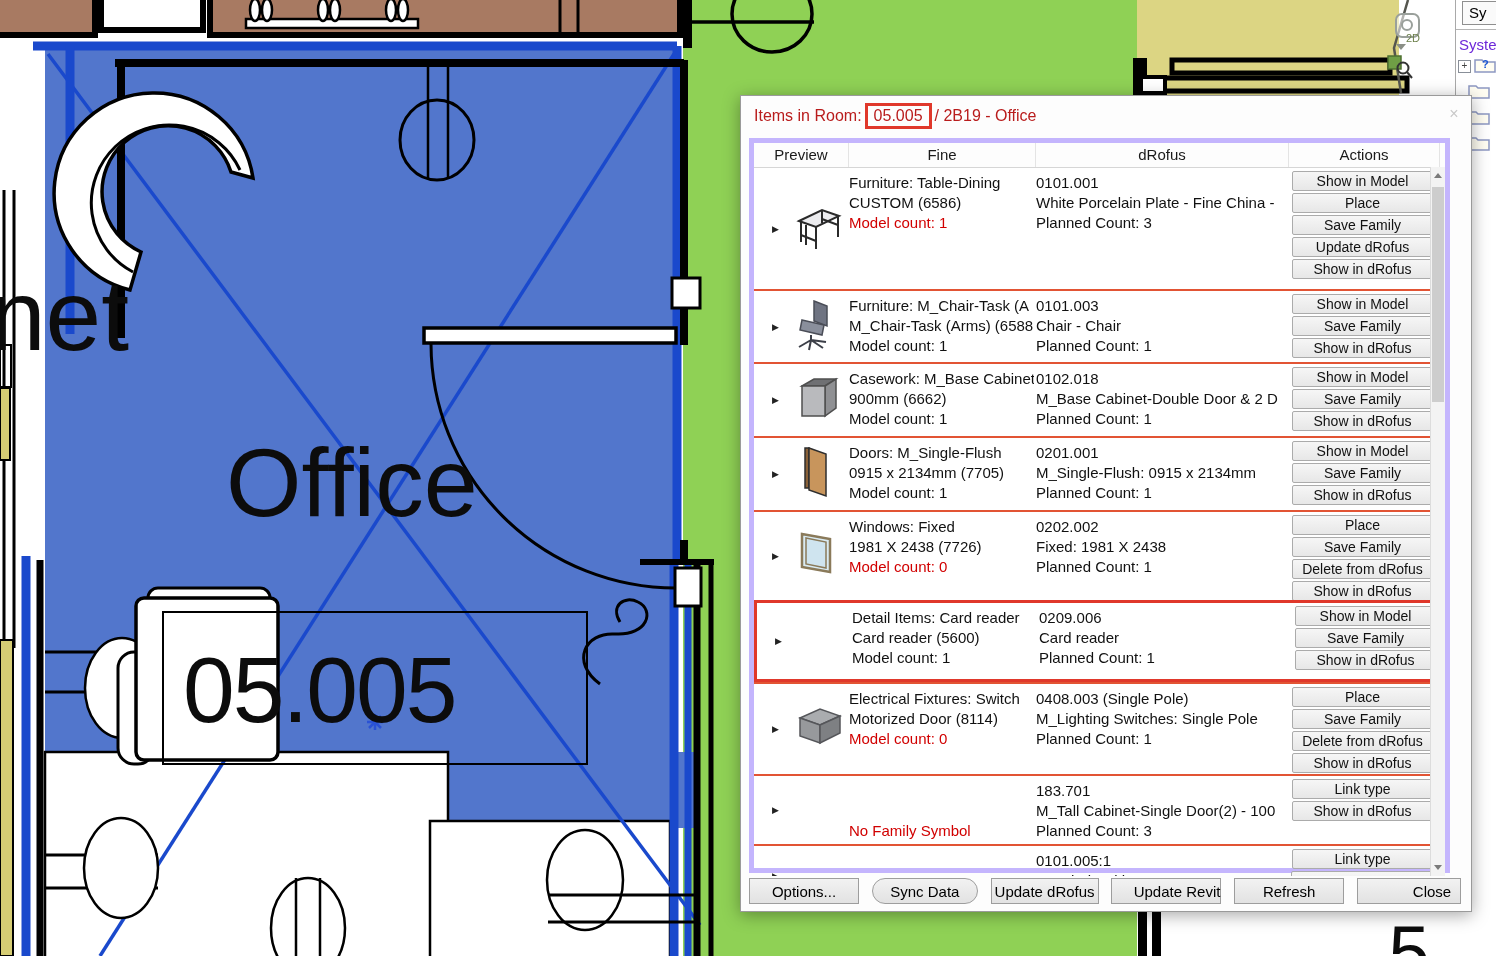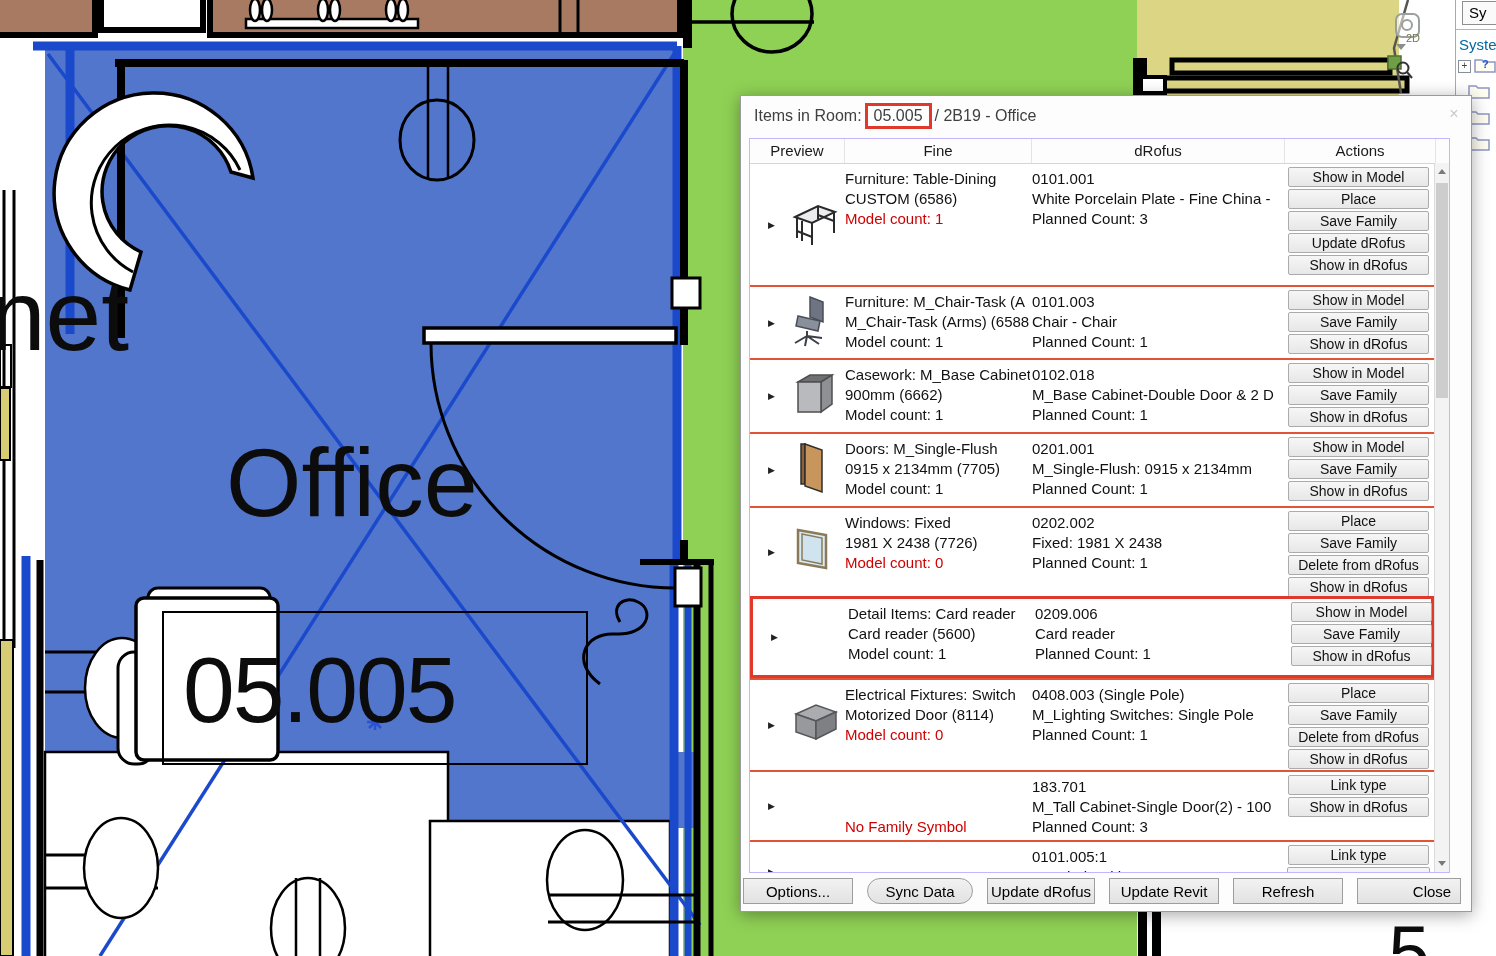--- a/index.html
+++ b/index.html
@@ -9,36 +9,36 @@
   
   #plan{position:absolute;left:0;top:0;z-index:1;}
 
   
   #side-panel{position:absolute;left:1455px;top:0;width:41px;height:784px;
     background:#fff;border-left:1px solid #a9a9a9;z-index:2;}
   #side-top-btn{position:absolute;left:6px;top:1px;width:40px;height:24px;
     border:1px solid #8f8f8f;background:#fafafa;font-size:15px;padding:2px 0 0 6px;
     box-sizing:border-box;overflow:hidden;}
   #side-rule{position:absolute;left:0;top:29px;width:41px;border-top:1px solid #b5b5b5;}
-  #side-heading{position:absolute;left:3px;top:36px;font-size:15px;color:#0369a1;white-space:nowrap;overflow:hidden;width:38px;}
+  #side-heading{position:absolute;left:3px;top:36px;font-size:15px;color:#6d28d9;white-space:nowrap;overflow:hidden;width:38px;}
   .tree-row{position:absolute;left:2px;display:flex;align-items:center;gap:3px;}
   .plusbox{width:11px;height:11px;border:1px solid #898f98;background:#fff;font-size:10px;
     line-height:9px;text-align:center;color:#444;}
   .folder{display:inline-block;}
   .fq{position:absolute;font-size:11px;font-weight:bold;color:#1a56d4;left:24px;top:4px;}
 
   
   #dialog{position:absolute;left:740px;top:95px;width:732px;height:817px;background:#fdfdfd;
     border:1px solid #9a9a9a;box-sizing:border-box;box-shadow:0 3px 16px rgba(0,0,0,.35);z-index:5;}
-  #dlg-title{position:absolute;left:13px;top:7px;font-size:16px;color:#404040;display:flex;align-items:center;}
+  #dlg-title{position:absolute;left:13px;top:7px;font-size:16px;color:#b91c1c;display:flex;align-items:center;}
   #dlg-title .room{border:3px solid var(--annotation-red);padding:1px 6px;margin:0 3px;}
   #dlg-close{position:absolute;right:6px;top:8px;width:22px;height:20px;color:#c9c9c9;
     font-size:16px;text-align:center;line-height:20px;}
 
-  #tbl{position:absolute;left:8px;top:42px;width:701px;height:735px;border:1px solid #c4b5fd;
+  #tbl{position:absolute;left:8px;top:42px;width:701px;height:735px;border:5px solid #c4b5fd;
     box-sizing:border-box;background:#fff;}
   #thead{display:flex;height:24px;border-bottom:1px solid #c4c4c4;background:#fdfdfd;}
   #thead .th{font-size:15px;color:#1a1a1a;text-align:center;line-height:23px;
     border-right:1px solid #e4e4e4;box-sizing:border-box;}
   .w-prev{width:95px}.w-revit{width:187px}.w-drofus{width:253px}.w-act{width:151px}
   #tbody{position:absolute;left:0;top:24px;width:684px;height:709px;overflow:hidden;}
 
   .row{position:relative;box-sizing:border-box;border-top:2px solid var(--separator-red);width:684px;}
   .row:first-child{border-top:1px solid #d6d6d6;}
   .row.hl{border:3px solid var(--annotation-red);}
@@ -62,21 +62,21 @@
   #vscroll{position:absolute;right:0;top:24px;width:15px;height:709px;background:#f3f3f3;
     border-left:1px solid #dcdcdc;box-sizing:border-box;}
   .sb-btn{position:absolute;left:0;width:14px;height:17px;background:#f3f3f3;}
   .tri-up{width:0;height:0;border-left:4px solid transparent;border-right:4px solid transparent;
     border-bottom:5px solid #7a7a7a;margin:6px auto 0 auto;}
   .tri-down{width:0;height:0;border-left:4px solid transparent;border-right:4px solid transparent;
     border-top:5px solid #7a7a7a;margin:6px auto 0 auto;}
   #sb-thumb{position:absolute;left:1px;top:20px;width:12px;height:215px;background:#cdcdcd;}
 
   
-  #footer{position:absolute;left:2px;right:10px;bottom:6px;height:27px;display:flex;
+  #footer{position:absolute;left:8px;right:10px;bottom:6px;height:27px;display:flex;
     justify-content:space-between;}
   .fbtn{height:26px;background:linear-gradient(#f2f2f2,#e2e2e2);border:1px solid #9d9d9d;
     font-size:15px;color:#000;font-family:"Liberation Sans",sans-serif;padding:0;box-sizing:border-box;}
 </style>
 </head>
 <body>
 
 <div id="stage">
 
 <svg id="plan" width="1455" height="956" viewBox="0 0 1455 956">
@@ -477,19 +477,19 @@
       <div class="sb-btn" style="bottom:0">
             <div class="tri-down"></div>
           </div>
     </div>
   </div>
 
   <div id="footer">
         <button class="fbtn" style="width: 110px;">Options...</button>
         <button class="fbtn" style="width: 106px; border-radius: 13px;">Sync Data</button>
         <button class="fbtn" style="width: 108px;">Update dRofus</button>
-        <button class="fbtn" style="width: 110px;">Update Revit</button>
+        <button class="fbtn" style="width: 110px; text-align: right;">Update Revit</button>
         <button class="fbtn" style="width: 110px;">Refresh</button>
         <button class="fbtn" style="width: 104px; padding-left: 46px;">Close</button>
       </div>
 </div>
 
 </div>
 
 </body></html>

